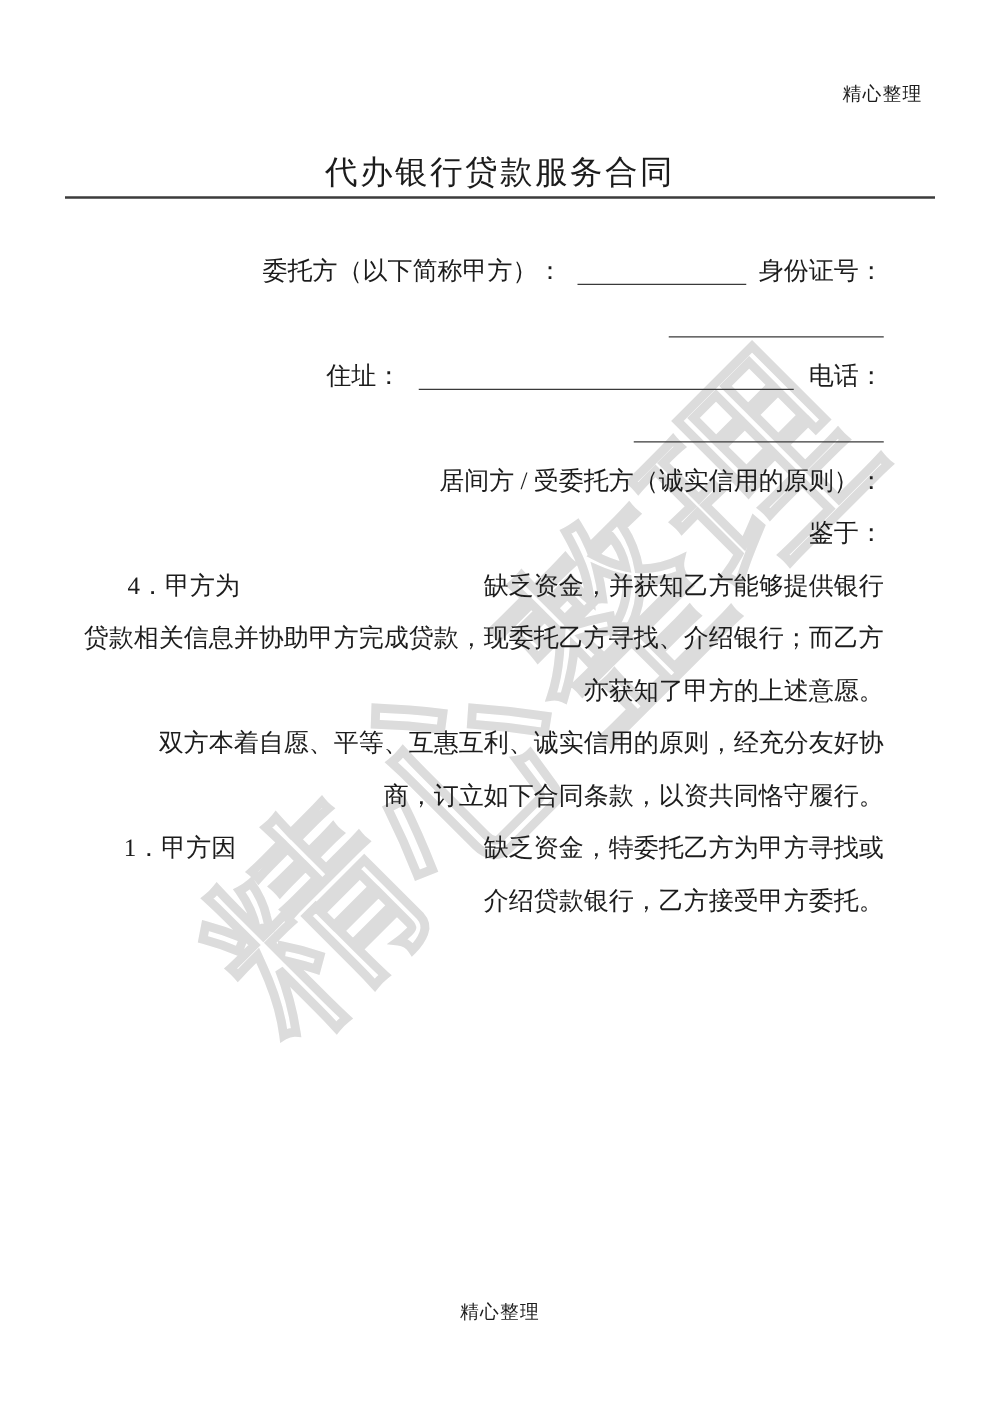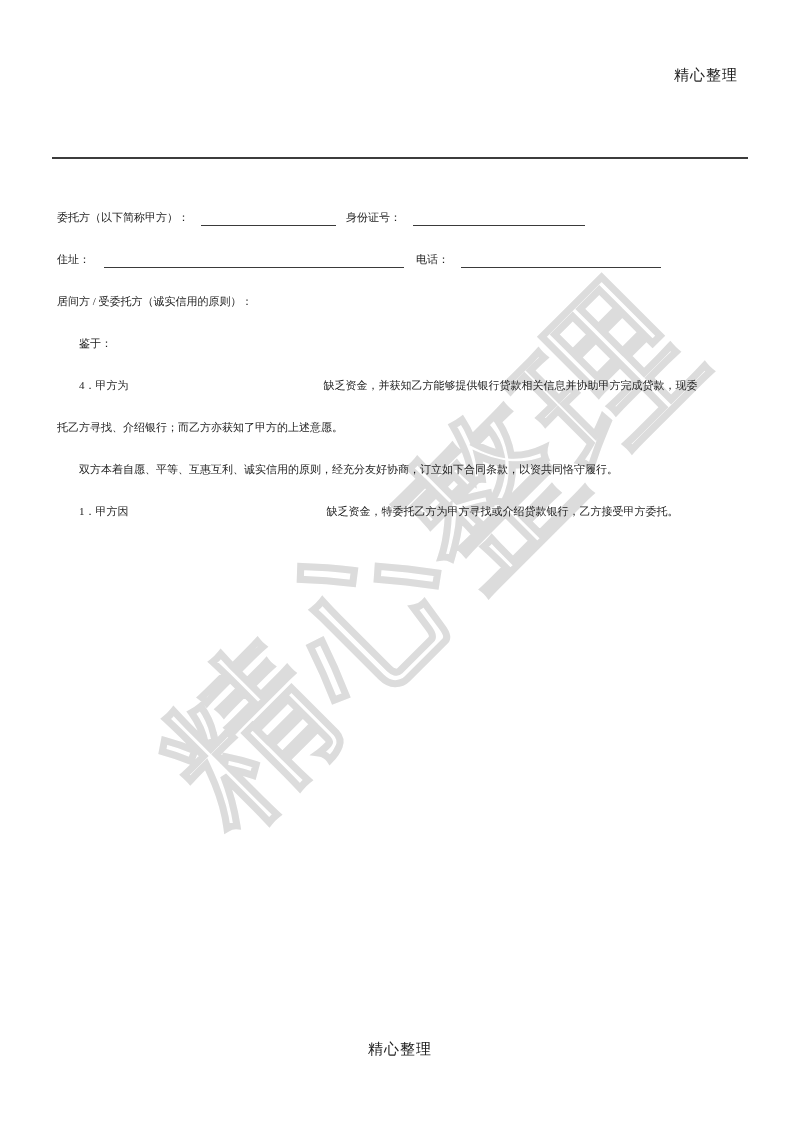--- a/index.html
+++ b/index.html
@@ -37,21 +37,21 @@
     position:absolute; top:120px; left:0; width:100%;
     text-align:center; font-size:26px; letter-spacing:2px; z-index:2;
   }
   .title-rule {
     position:absolute; top:157px; left:52px; width:696px;
     border-top:2px solid #3c3c3c; z-index:2;
   }
 
   .content {
     position:absolute; top:196px; left:57px; width:650px;
-    font-size:11px; line-height:42px; z-index:1;
+    font-size:20px; line-height:42px; z-index:1;text-align:right;
   }
   .content p { margin:0; text-indent:2em; }
   .content p.noindent { text-indent:0; }
 
   .blank {
     display:inline-block;
     border-bottom:1.5px solid #3a3a3a;
     height:20px;
     vertical-align:-5px;
   }
@@ -70,20 +70,21 @@
 </style>
 </head>
 <body>
 
 <div class="page">
 
   <div class="watermark">精心整理</div>
 
   <div class="header-note">精心整理</div>
 
+  <div class="doc-title">代办银行贷款服务合同</div>
   <div class="title-rule"></div>
 
   <div class="content">
 
     <p class="noindent"><span>委托方（以下简称甲方）：</span><span class="blank b1"></span><span>身份证号：</span><span class="blank b2"></span></p>
 
     <p class="noindent"><span>住址：</span><span class="blank b3"></span><span>电话：</span><span class="blank b4"></span></p>
 
     <p class="noindent"><span>居间方 / 受委托方（诚实信用的原则）：</span></p>
 

